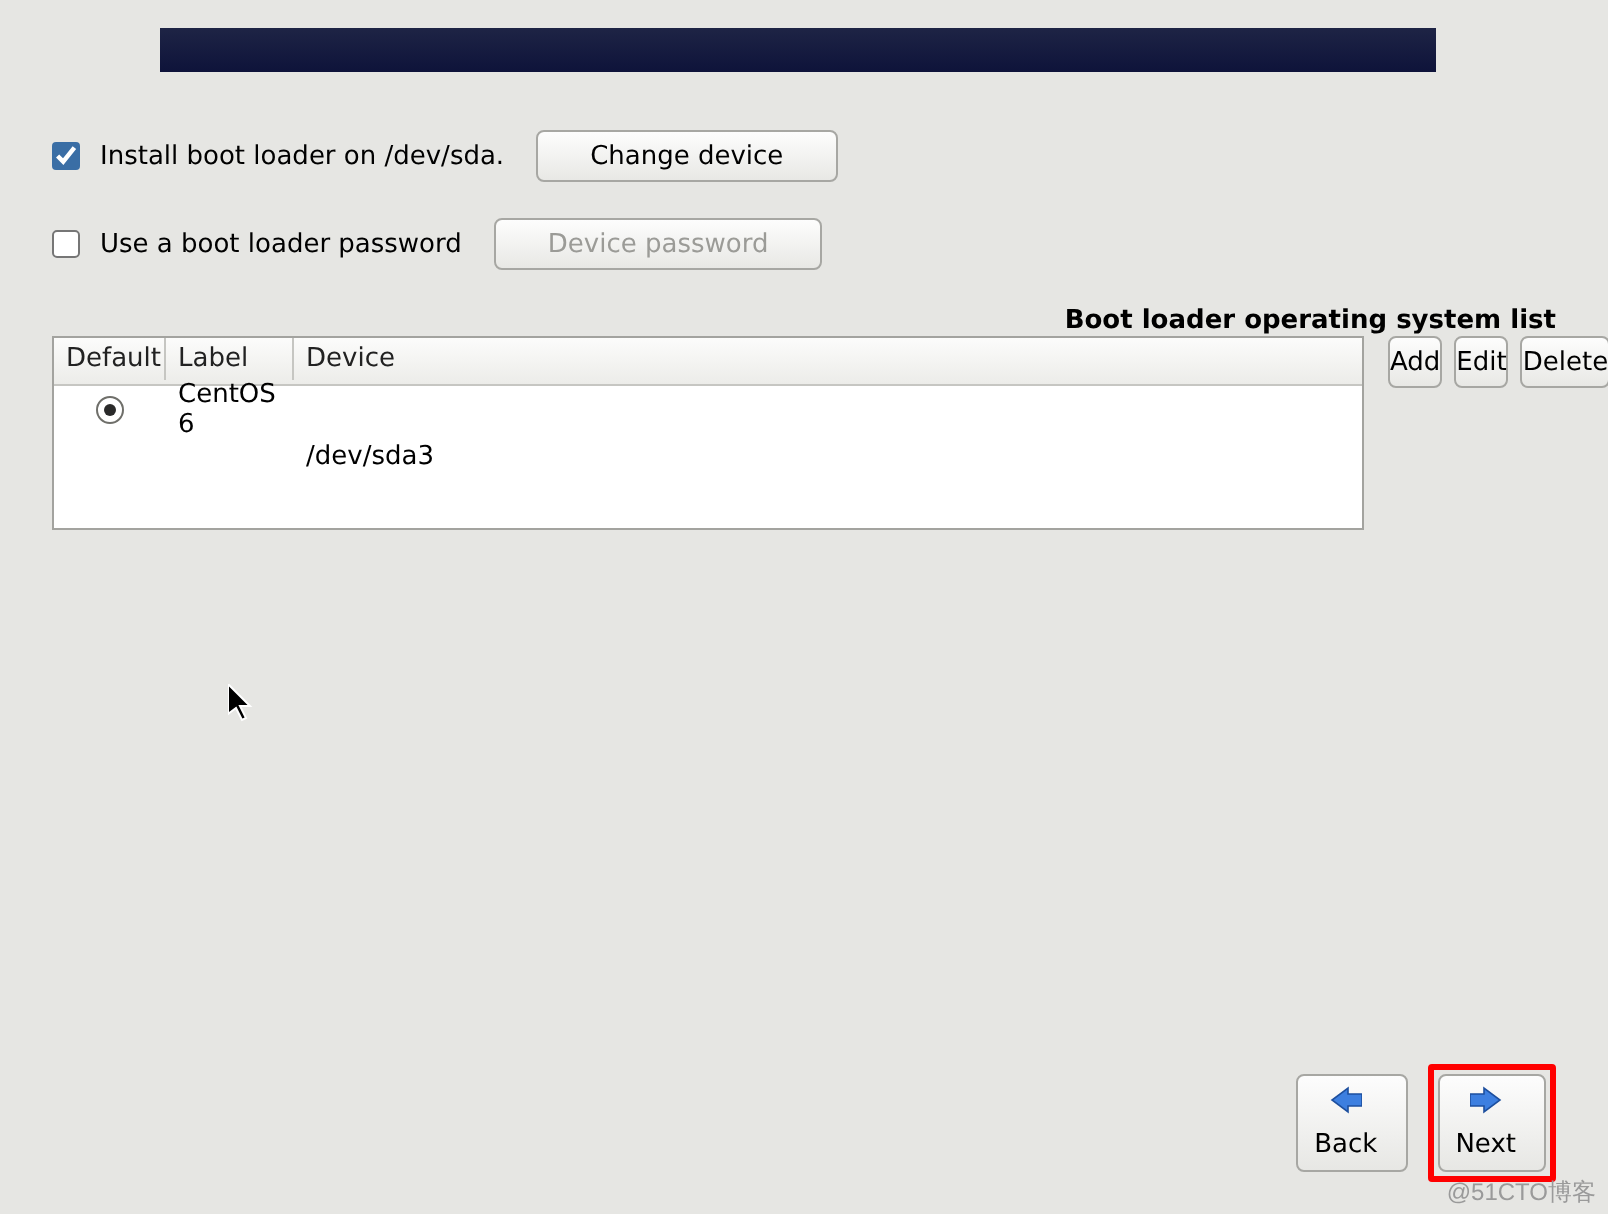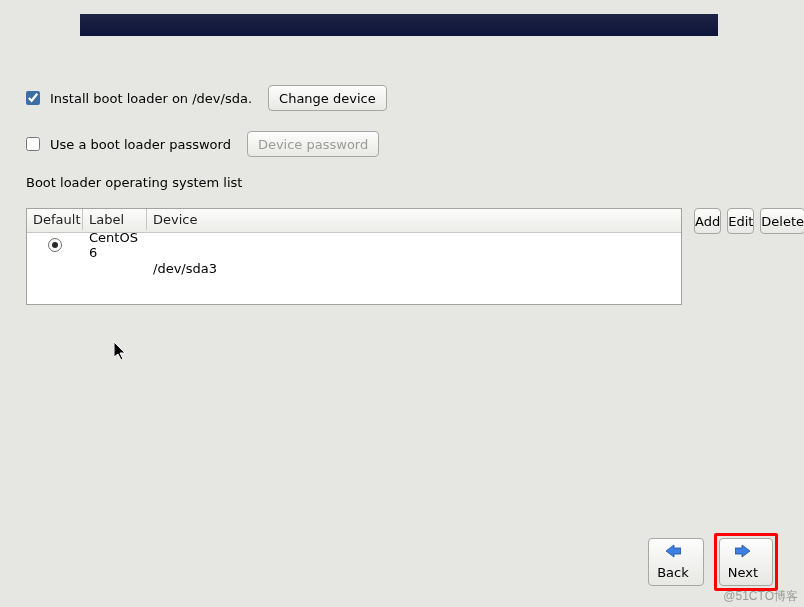--- a/index.html
+++ b/index.html
@@ -29,50 +29,50 @@
       position: absolute;
       top: 65px;
       left: 26px;
       right: 26px;
     }
     .row {
       display: flex;
       align-items: center;
       margin-bottom: 18px;
       gap: 6px;
-      margin-top: 20px;
     }
     input[type="checkbox"] {
       width: 14px;
       height: 14px;
       margin-right: 4px;
       accent-color: #3a6ea5;
     }
     .chk-label {
       margin-right: 10px;
     }
     .btn {
       background: linear-gradient(to bottom, #fdfdfd 0%, #e8e8e5 100%);
       border: 1px solid #a7a7a3;
       border-radius: 4px;
-      padding: 4px 10px;
+      padding: 4px 26px;
       font-size: 13px;
       font-family: inherit;
       color: #000;
       cursor: pointer;
       min-height: 26px;
     }
     .btn:disabled {
       color: #9b9b97;
       cursor: default;
     }
     .section-title {
-      font-weight: normal;
-      margin-bottom: 18px;
-      font-size: 13px;
+      font-weight: bold;
+      margin-bottom: 0;
+      font-size: 13px;
+      text-align: right;
     }
     .table-side-wrap {
       display: flex;
       gap: 12px;
       align-items: flex-start;
     }
     .table-container {
       flex: 1;
       border: 1px solid #a3a39f;
       background: #fff;

